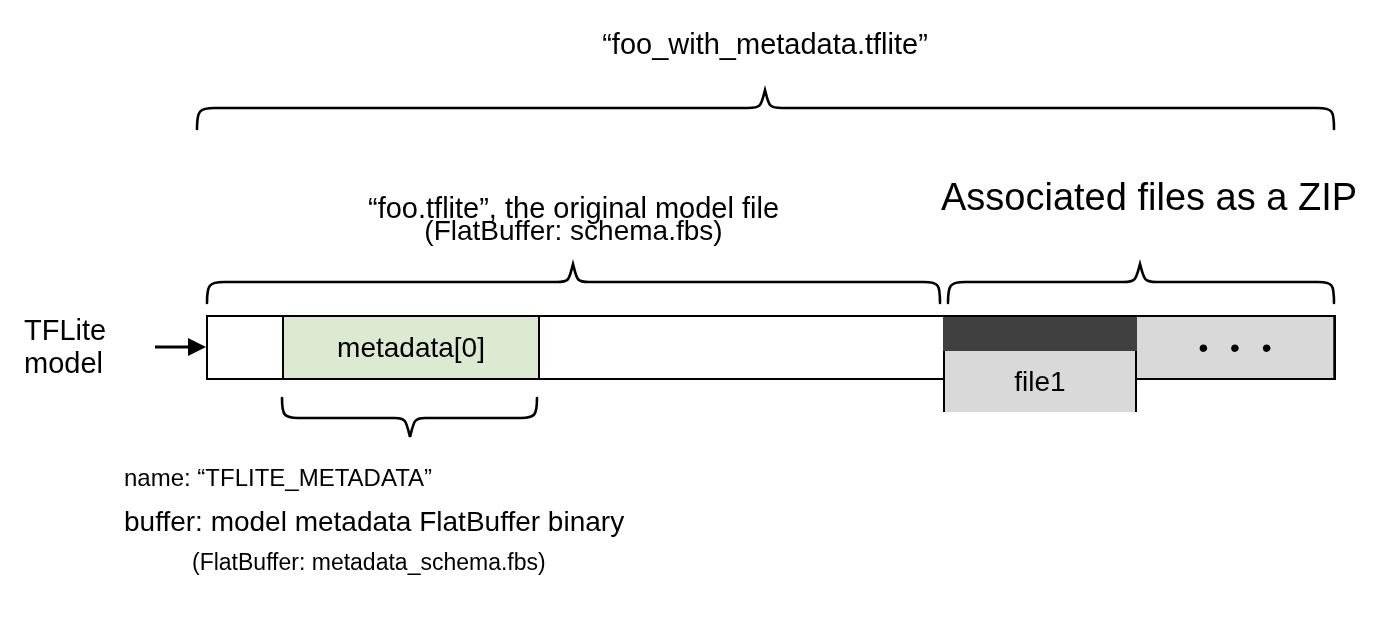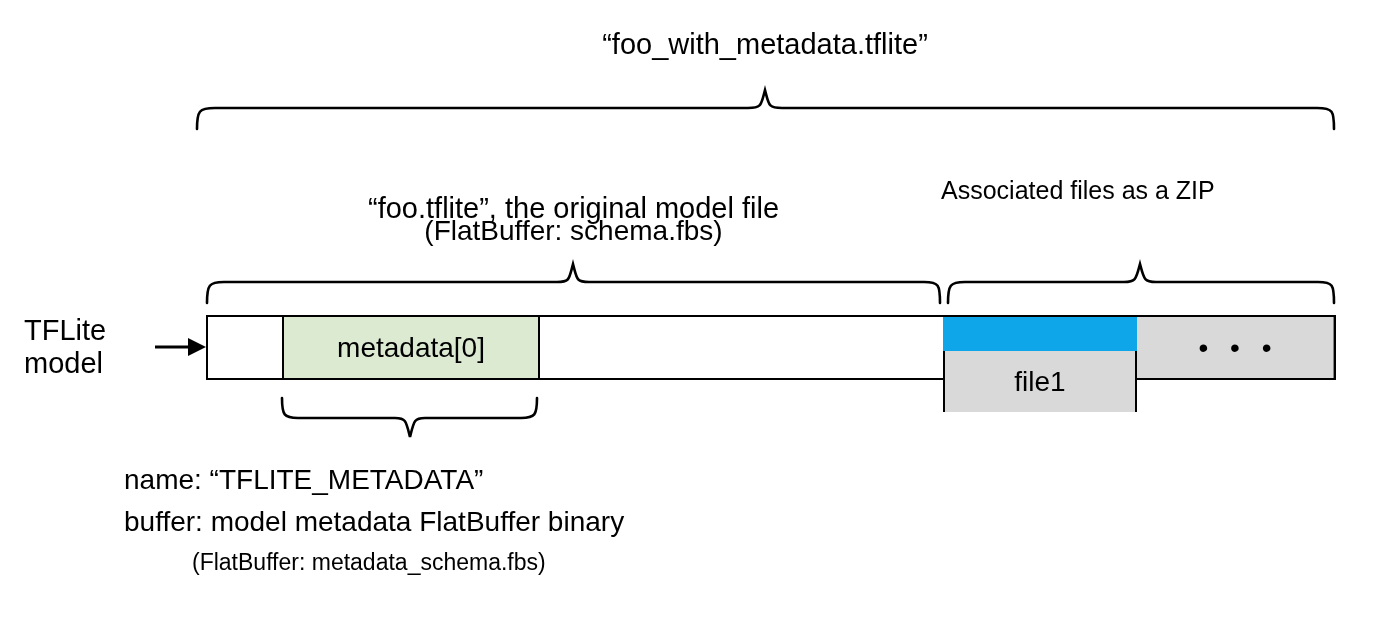--- a/index.html
+++ b/index.html
@@ -55,42 +55,42 @@
   #model-caption-sub {
     left: 206px; top: 215px;
     width: 735px;
     text-align: center;
     font-size: 28px;
   }
   #zip-caption {
     left: 941px; top: 176px;
     width: 395px;
     text-align: left;
-    font-size: 25px;
+    font-size: 38px;
   }
 
   
   #tflite-model-label {
     left: 24px; top: 314px;
     font-size: 29px;
     text-align: left;
   }
   #tflite-model-label span { display: block; }
 
   
   .bar {
     position: absolute;
     left: 206px;
     top: 315px;
     width: 1130px;
     height: 65px;
     border: 2.5px solid #000000;
     box-sizing: border-box;
     display: flex;
-    background: #0ea5e9;
+    background: #404040;
   }
   .cell {
     box-sizing: border-box;
     display: flex;
     align-items: center;
     justify-content: center;
     font-size: 28px;
     height: 100%;
   }
   .cell-blank-left { width: 74px; background: #ffffff; }
@@ -114,21 +114,21 @@
   }
   .dots {
     letter-spacing: 7px;
     font-size: 28px;
     padding-left: 7px;
   }
 
   
   #meta-note-line1 {
     left: 124px; top: 464px;
-    font-size: 28px;
+    font-size: 24px;
   }
   #meta-note-line2 {
     left: 124px; top: 506px;
     font-size: 28px;
   }
   #meta-note-line3 {
     left: 192px; top: 549px;
     font-size: 23px;
   }
 </style>

